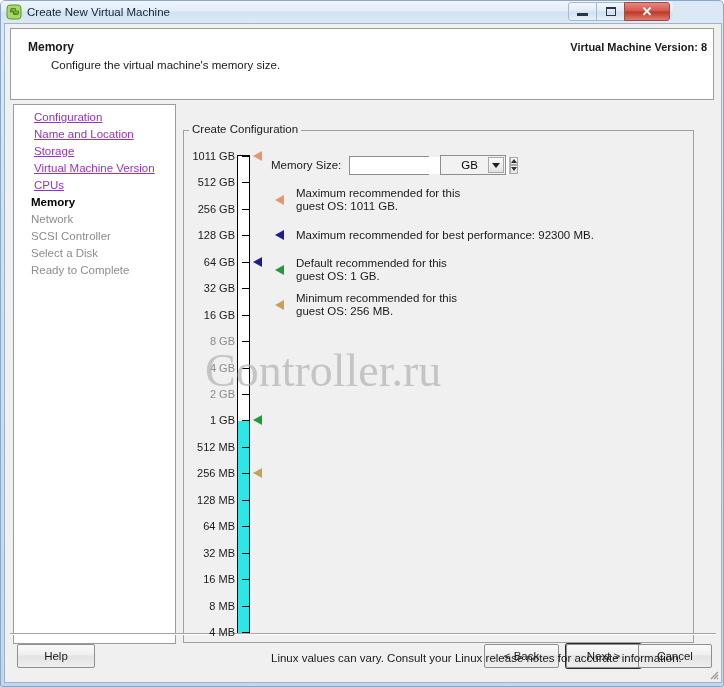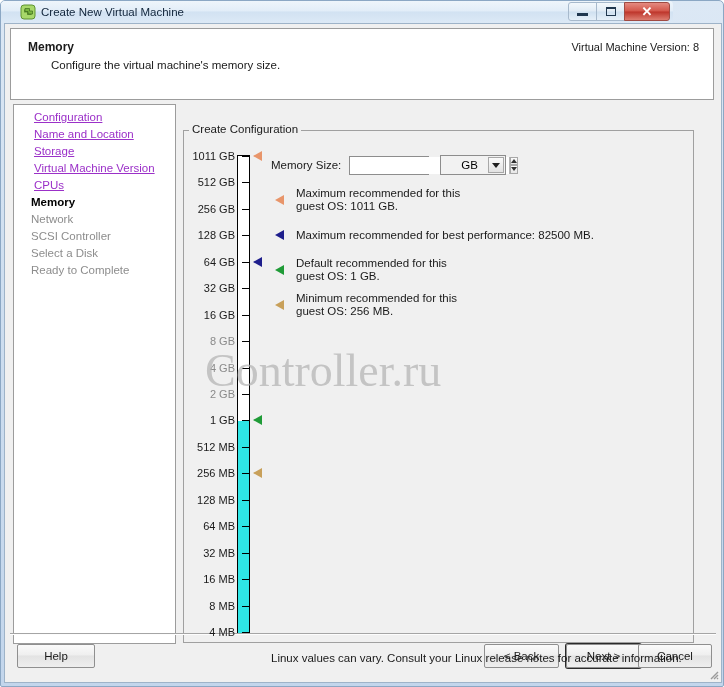--- a/index.html
+++ b/index.html
@@ -34,21 +34,21 @@
   #titlebar {
     position: absolute;
     left: 0; top: 0;
     width: 672px;
     height: 22px;
     box-sizing: border-box;
     background: linear-gradient(to bottom, #eef5fb 0%, #e2edf8 45%, #d2e2f2 50%, #dce9f6 100%);
     border-radius: 4px 4px 0 0;
     display: flex;
     align-items: center;
-    padding-left: 19px;
+    padding-left: 5px;
   }
   #app-icon {
     width: 16px; height: 16px;
     position: relative;
     flex: 0 0 auto;
     margin-right: 5px;
   }
   .titletext {
     font-size: 11.5px;
     color: #10243a;
@@ -129,23 +129,24 @@
     color: #1a1a1a;
   }
   #header-sub {
     position: absolute;
     left: 40px; top: 30px;
     font-size: 11.5px;
     color: #1a1a1a;
   }
   #header-version {
     position: absolute;
-    right: 14px; top: 12px;
+    right: 6px; top: 12px;
     font-size: 11px;
     color: #1a1a1a;
+    font-weight: bold;
   }
 
   
   #sidebar {
     position: absolute;
     left: 8px; top: 80px;
     width: 163px;
     height: 540px;
     box-sizing: border-box;
     background: #ffffff;
@@ -566,21 +567,21 @@
           <span class="legend-text">
             <div>Maximum recommended for this</div>
             <div>guest OS: 1011 GB.</div>
           </span>
         </div>
         <div class="legend-row">
           <span class="legend-arrow">
             <i style="border-right-color: rgb(30, 30, 140);"></i>
           </span>
           <span class="legend-text">
-            <div>Maximum recommended for best performance: 82500 MB.</div>
+            <div>Maximum recommended for best performance: 92300 MB.</div>
           </span>
         </div>
         <div class="legend-row">
           <span class="legend-arrow">
             <i style="border-right-color: rgb(31, 155, 55);"></i>
           </span>
           <span class="legend-text">
             <div>Default recommended for this</div>
             <div>guest OS: 1 GB.</div>
           </span>

